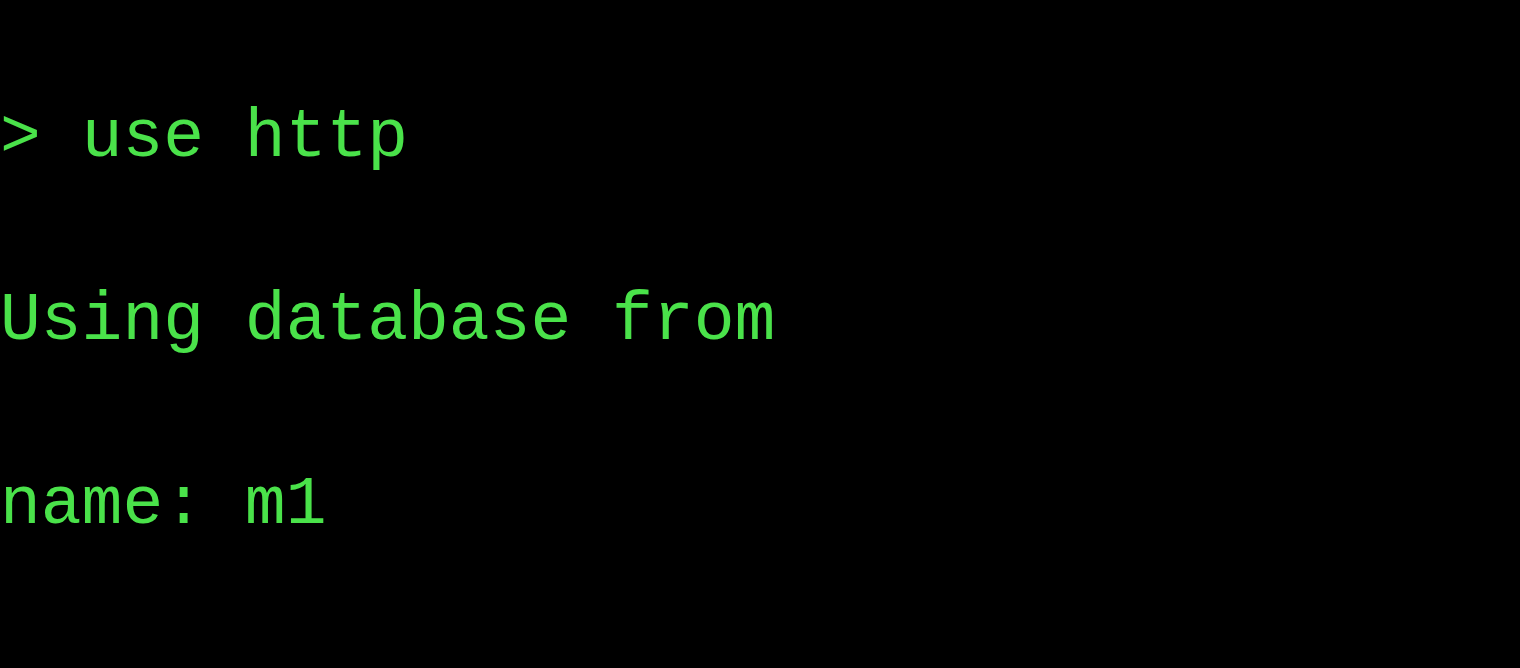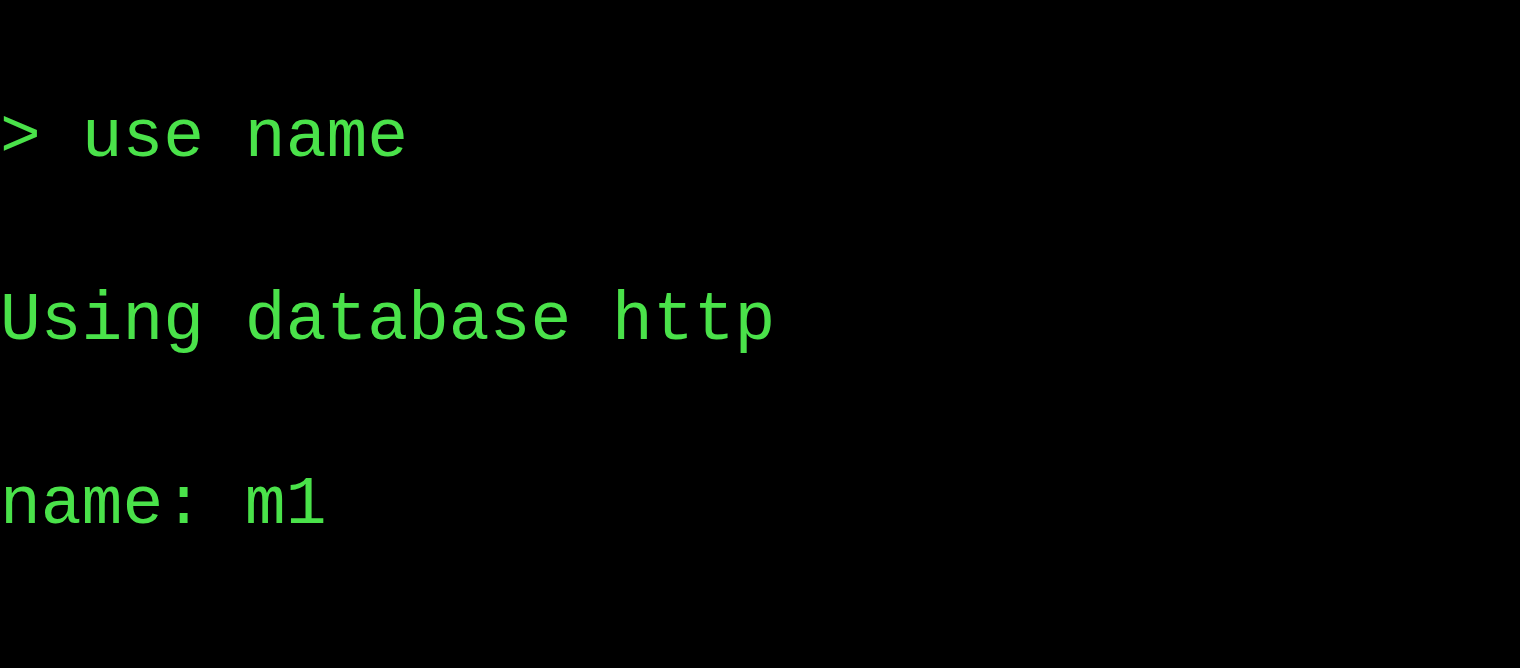--- a/index.html
+++ b/index.html
@@ -23,19 +23,19 @@
       white-space: pre;
     }
     .line {
       display: block;
     }
   </style>
 </head>
 <body>
 
 <div class="terminal">
-<span class="line"><span>&gt; </span><span>use name</span></span>
-<span class="line">Using database http</span>
+<span class="line"><span>&gt; </span><span>use http</span></span>
+<span class="line">Using database from</span>
 <span class="line">name: m1</span>
 
 
 
 </div>
 
 </body></html>

